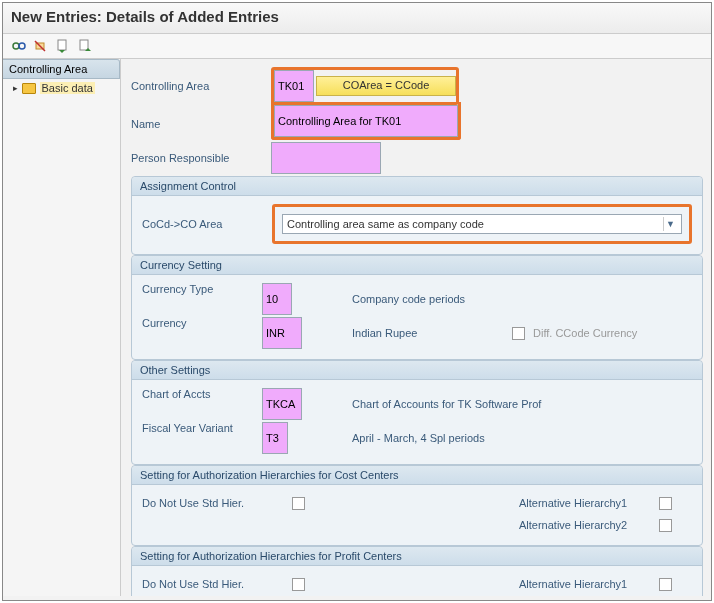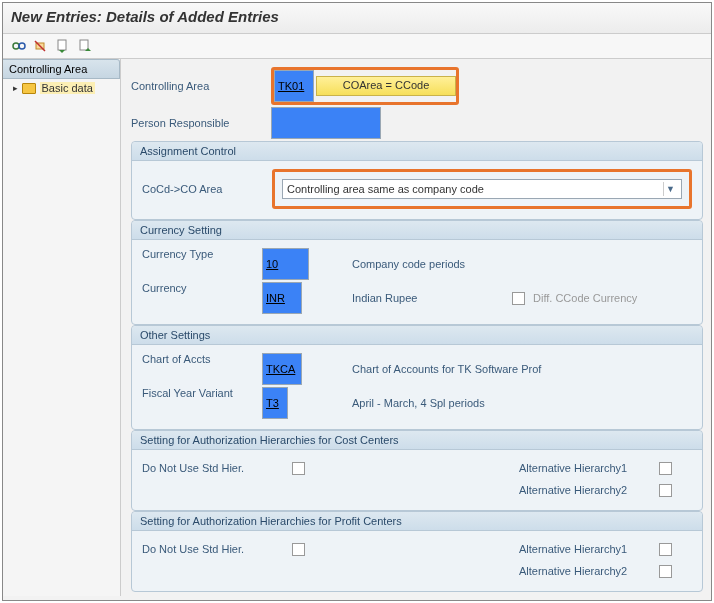--- a/index.html
+++ b/index.html
@@ -13,21 +13,20 @@
     width: 714px;
   }
   .outer {
     border: 1px solid #888;
     background: #f2f2f2;
     width: 710px;
     height: 599px;
   }
   .title-bar {
     padding: 5px 8px 8px 8px;
-    font-style: italic;
     font-weight: bold;
     font-size: 15px;
     color: #333;
     border-bottom: 1px solid #ccc;
     background: linear-gradient(#f9f9f9,#ececec);
   }
   .toolbar {
     padding: 4px 8px;
     display: flex;
     gap: 6px;
@@ -74,22 +73,21 @@
     margin: 2px 0;
     min-height: 20px;
   }
   .label { width: 140px; color:#3a5a7a; }
   .label-narrow { width:120px; color:#3a5a7a;}
   .input {
     border: 1px solid #9aa7b3;
     height: 18px;
     padding: 15px 3px;
     font-size: 11px;
-    background: #3b82f6;
-    text-decoration: underline;
+    background: #f0abfc;
   }
   .input.w40 { width:40px; }
   .input.w110 { width:110px; }
   .highlight-box1 {
     border: 3px solid #e8742c;
     border-radius: 3px;
     display: inline-flex;
     align-items: center;
     padding: 0;
   }
@@ -198,20 +196,26 @@
     <div class="main">
 
       <div class="row">
         <div class="label">Controlling Area</div>
         <div class="highlight-box1">
           <input class="input w40" value="TK01" style="">
           <div class="yellow-btn">COArea = CCode</div>
         </div>
       </div>
       <div class="row">
+        <div class="label">Name</div>
+        <div style="border:3px solid #e8742c; border-top:none; border-radius:0 0 3px 3px; margin-top:-5px; padding-top:3px;">
+          <input class="input" style="width: 184px;" value="Controlling Area for TK01">
+        </div>
+      </div>
+      <div class="row">
         <div class="label">Person Responsible</div>
         <input class="input w110" value="" style="">
       </div>
 
       <div class="group">
         <div class="group-title">Assignment Control</div>
         <div class="group-body">
           <div class="row highlight-box2" style="border:none; padding:0;justify-content:space-between;">
             <div class="label-narrow">CoCd-&gt;CO Area</div>
             <div class="highlight-box2">
@@ -223,21 +227,21 @@
           </div>
         </div>
       </div>
 
       <div class="group">
         <div class="group-title">Currency Setting</div>
         <div class="group-body">
           <div class="row two-col">
             <div class="left">
               <div class="label-narrow">Currency Type</div>
-              <input class="input w40" style="width: 47px;" value="10">
+              <input class="input w40" style="width: 30px;" value="10">
             </div>
             <div class="mid">
                 <span class="chk-label">Company code periods</span>
               </div>
             <div class="right"></div>
           </div>
           <div class="row two-col">
             <div class="left">
               <div class="label-narrow">Currency</div>
               <input class="input w40" value="INR" style="">

